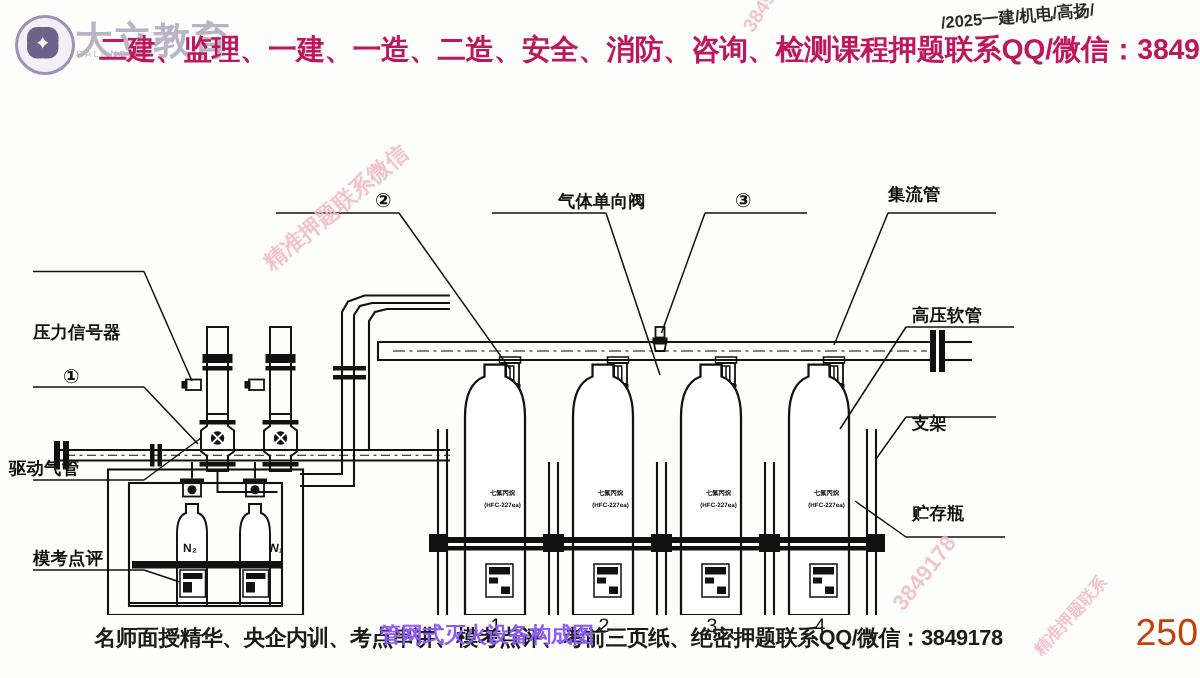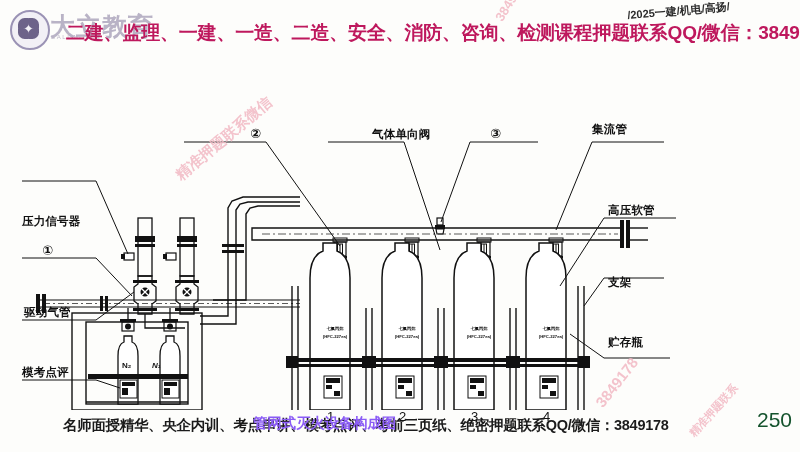--- a/index.html
+++ b/index.html
@@ -104,22 +104,22 @@
     left: 253px; top: 414px;
     font-size: 14.5px;
     font-weight: bold;
     color: #8b5cf6;
     white-space: nowrap;
     letter-spacing: -0.2px;
   }
   #page-number {
     position: absolute;
     left: 757px; top: 408px;
-    font-size: 21px;
-    color: #14532d;
+    font-size: 25px;
+    color: #c2410c;
     white-space: nowrap;
   }
 
   
   .wm {
     position: absolute;
     color: #f2b9c4;
     font-weight: bold;
     white-space: nowrap;
     pointer-events: none;
@@ -480,21 +480,21 @@
         <path d="M 604 220 L 664 220"></path>
         <path d="M 604 220 L 584 248"></path>
 
         <path d="M 604 300 L 670 300"></path>
         <path d="M 604 300 L 570 276"></path>
       </g>
     </svg>
 
     <div class="lbl" style="left:22px;  top:108px;margin-top:48px;">压力信号器</div>
     <div class="circ-num" style="left:42px;  top:185px;">①</div>
-    <div class="lbl" style="left:24px;  top:247px;">驱动气管</div>
+    <div class="lbl" style="left:6px;  top:247px;">驱动气管</div>
     <div class="lbl" style="left:22px;  top:307px;">模考点评</div>
 
     <div class="circ-num" style="left:250px; top:68px;">②</div>
     <div class="lbl" style="left:328px; top:69px;margin-left:44px;">气体单向阀</div>
     <div class="circ-num" style="left:490px; top:68px;">③</div>
     <div class="lbl" style="left:592px; top:64px;text-align:right;">集流管</div>
 
     <div class="lbl" style="left:608px; top:145px;">高压软管</div>
     <div class="lbl" style="left:608px; top:205px;margin-top:12px;">支架</div>
     <div class="lbl" style="left:608px; top:277px;">贮存瓶</div>
@@ -507,21 +507,21 @@
     <div class="cyl-txt" style="left:457px; top:276px; width:44px;">(HFC-227ea)</div>
     <div class="cyl-txt" style="left:534px; top:268px; width:34px;">七氟丙烷</div>
     <div class="cyl-txt" style="left:529px; top:276px; width:44px;">(HFC-227ea)</div>
 
     <div class="cyl-num" style="left:327px; top:351px;">1</div>
     <div class="cyl-num" style="left:399px; top:351px;">2</div>
     <div class="cyl-num" style="left:471px; top:351px;">3</div>
     <div class="cyl-num" style="left:543px; top:351px;">4</div>
 
     <div class="n-lbl" style="left:122px; top:303px;">N₂</div>
-    <div class="n-lbl" style="left:152px; top:303px;font-style:italic;">N₁</div>
+    <div class="n-lbl" style="left:180px; top:303px;font-style:italic;">N₁</div>
   </div>
 
   <div id="footer-line">名师面授精华、央企内训、考点串讲、模考点评、考前三页纸、绝密押题联系QQ/微信：3849178</div>
   <div id="figure-caption">管网式灭火设备构成图</div>
   <div id="page-number">250</div>
 
   <div class="wm" id="wm-head">3849178</div>
   <div class="wm" id="wm-mid">精准押题联系微信</div>
   <div class="wm" id="wm-right">3849178</div>
   <div class="wm" id="wm-footer">精准押题联系</div>

